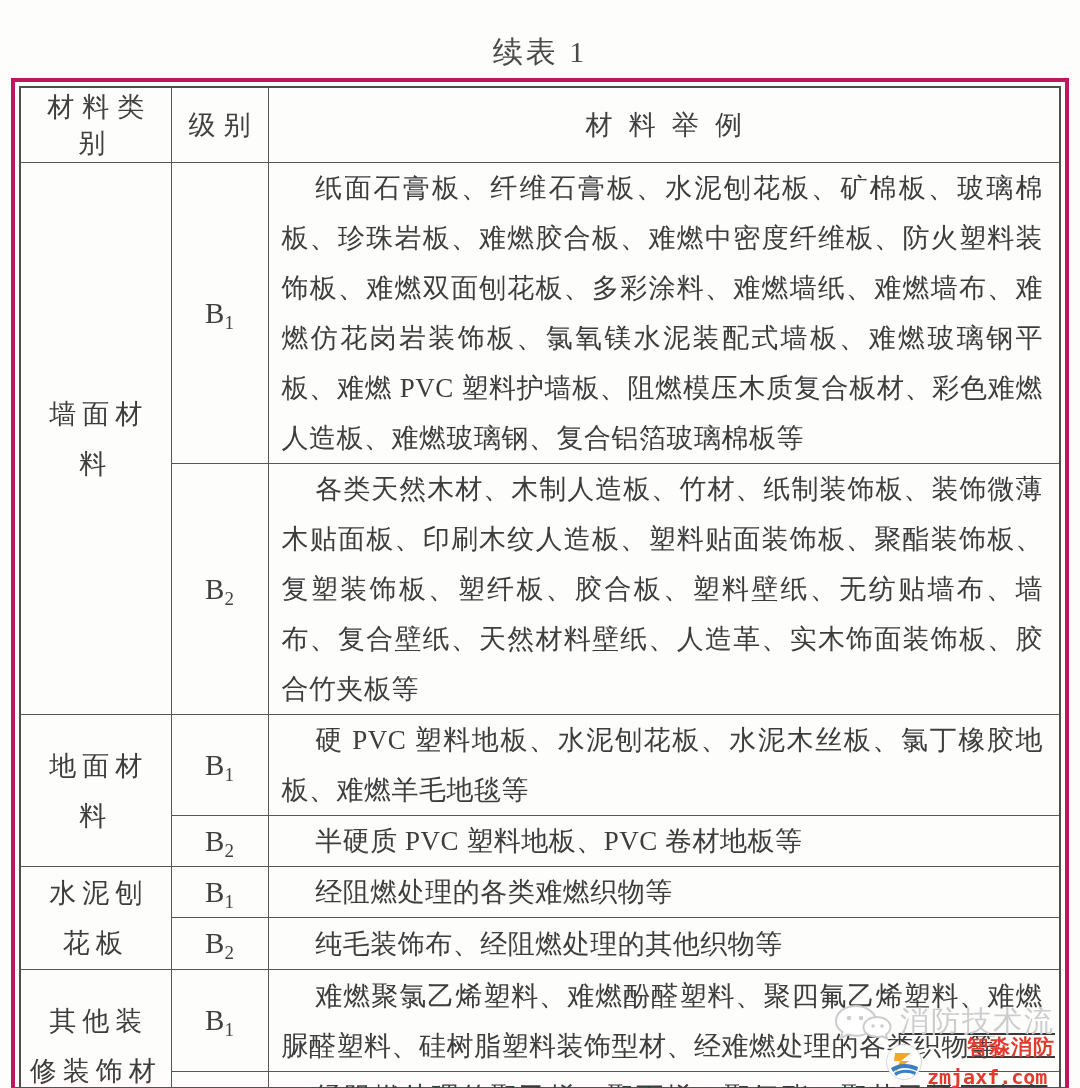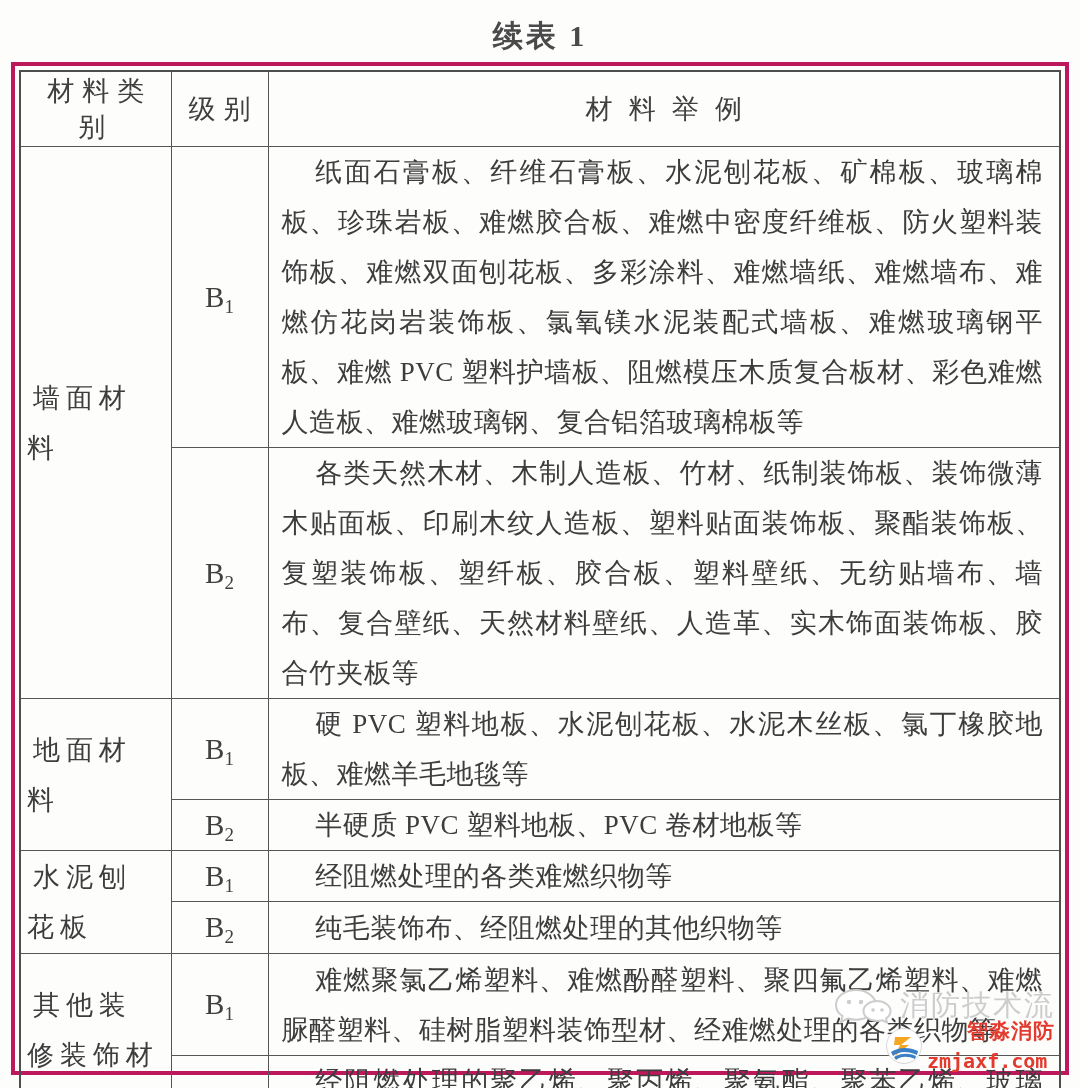--- a/index.html
+++ b/index.html
@@ -9,25 +9,25 @@
     font-family:"Liberation Serif","DejaVu Serif",serif;
     color:#3a3a3a;
     position:relative;
     overflow:hidden;
   }
   .page{position:relative;width:1080px;height:1088px;}
 
   .doc-title{
     text-align:center;
     font-size:30px;
-    font-weight:bold;
+    font-weight:normal;
     letter-spacing:3px;
     color:#4a4a4a;
     padding:16px 0 12px 0;
-    margin:0;
+    margin:16px;
   }
 
   
   .table-frame{
     position:absolute;
     left:11px;right:11px;top:62px;bottom:13px;
     border:4px solid #be185d;
     padding:4px;
     background:#fdfdfc;
     box-sizing:border-box;
@@ -51,20 +51,21 @@
     letter-spacing:0.3em;
     text-indent:0.3em; 
   }
   tr.h-header{height:49px;}
   th.th-examples{letter-spacing:0.6em;text-indent:0.6em;}
 
   col.c-cat{width:151px;}
   col.c-grade{width:97px;}
 
   td.cat{
+    text-align:center;
     vertical-align:middle;
     font-size:27px;
     letter-spacing:0.22em;
     text-indent:0.22em;
     line-height:50px;
     color:#3d3d3d;
     padding:0 6px;
   }
   td.grade{
     text-align:center;
@@ -100,20 +101,21 @@
   tr.h-fab-b2{height:52px;}
   tr.h-other-b1{height:102px;}
   tr.h-other-b2{height:94px;}
 
   
   .watermark{
     position:absolute;
     right:10px;bottom:0px;
     width:230px;
     pointer-events:none;
+    text-decoration:underline;
   }
   .wm-row1{
     display:flex;align-items:center;justify-content:flex-end;
     gap:6px;
   }
   .wm-wechat-label{
     font-family:"Liberation Sans","DejaVu Sans",sans-serif;
     font-size:29px;
     color:#cdcdcd;
     letter-spacing:2px;

